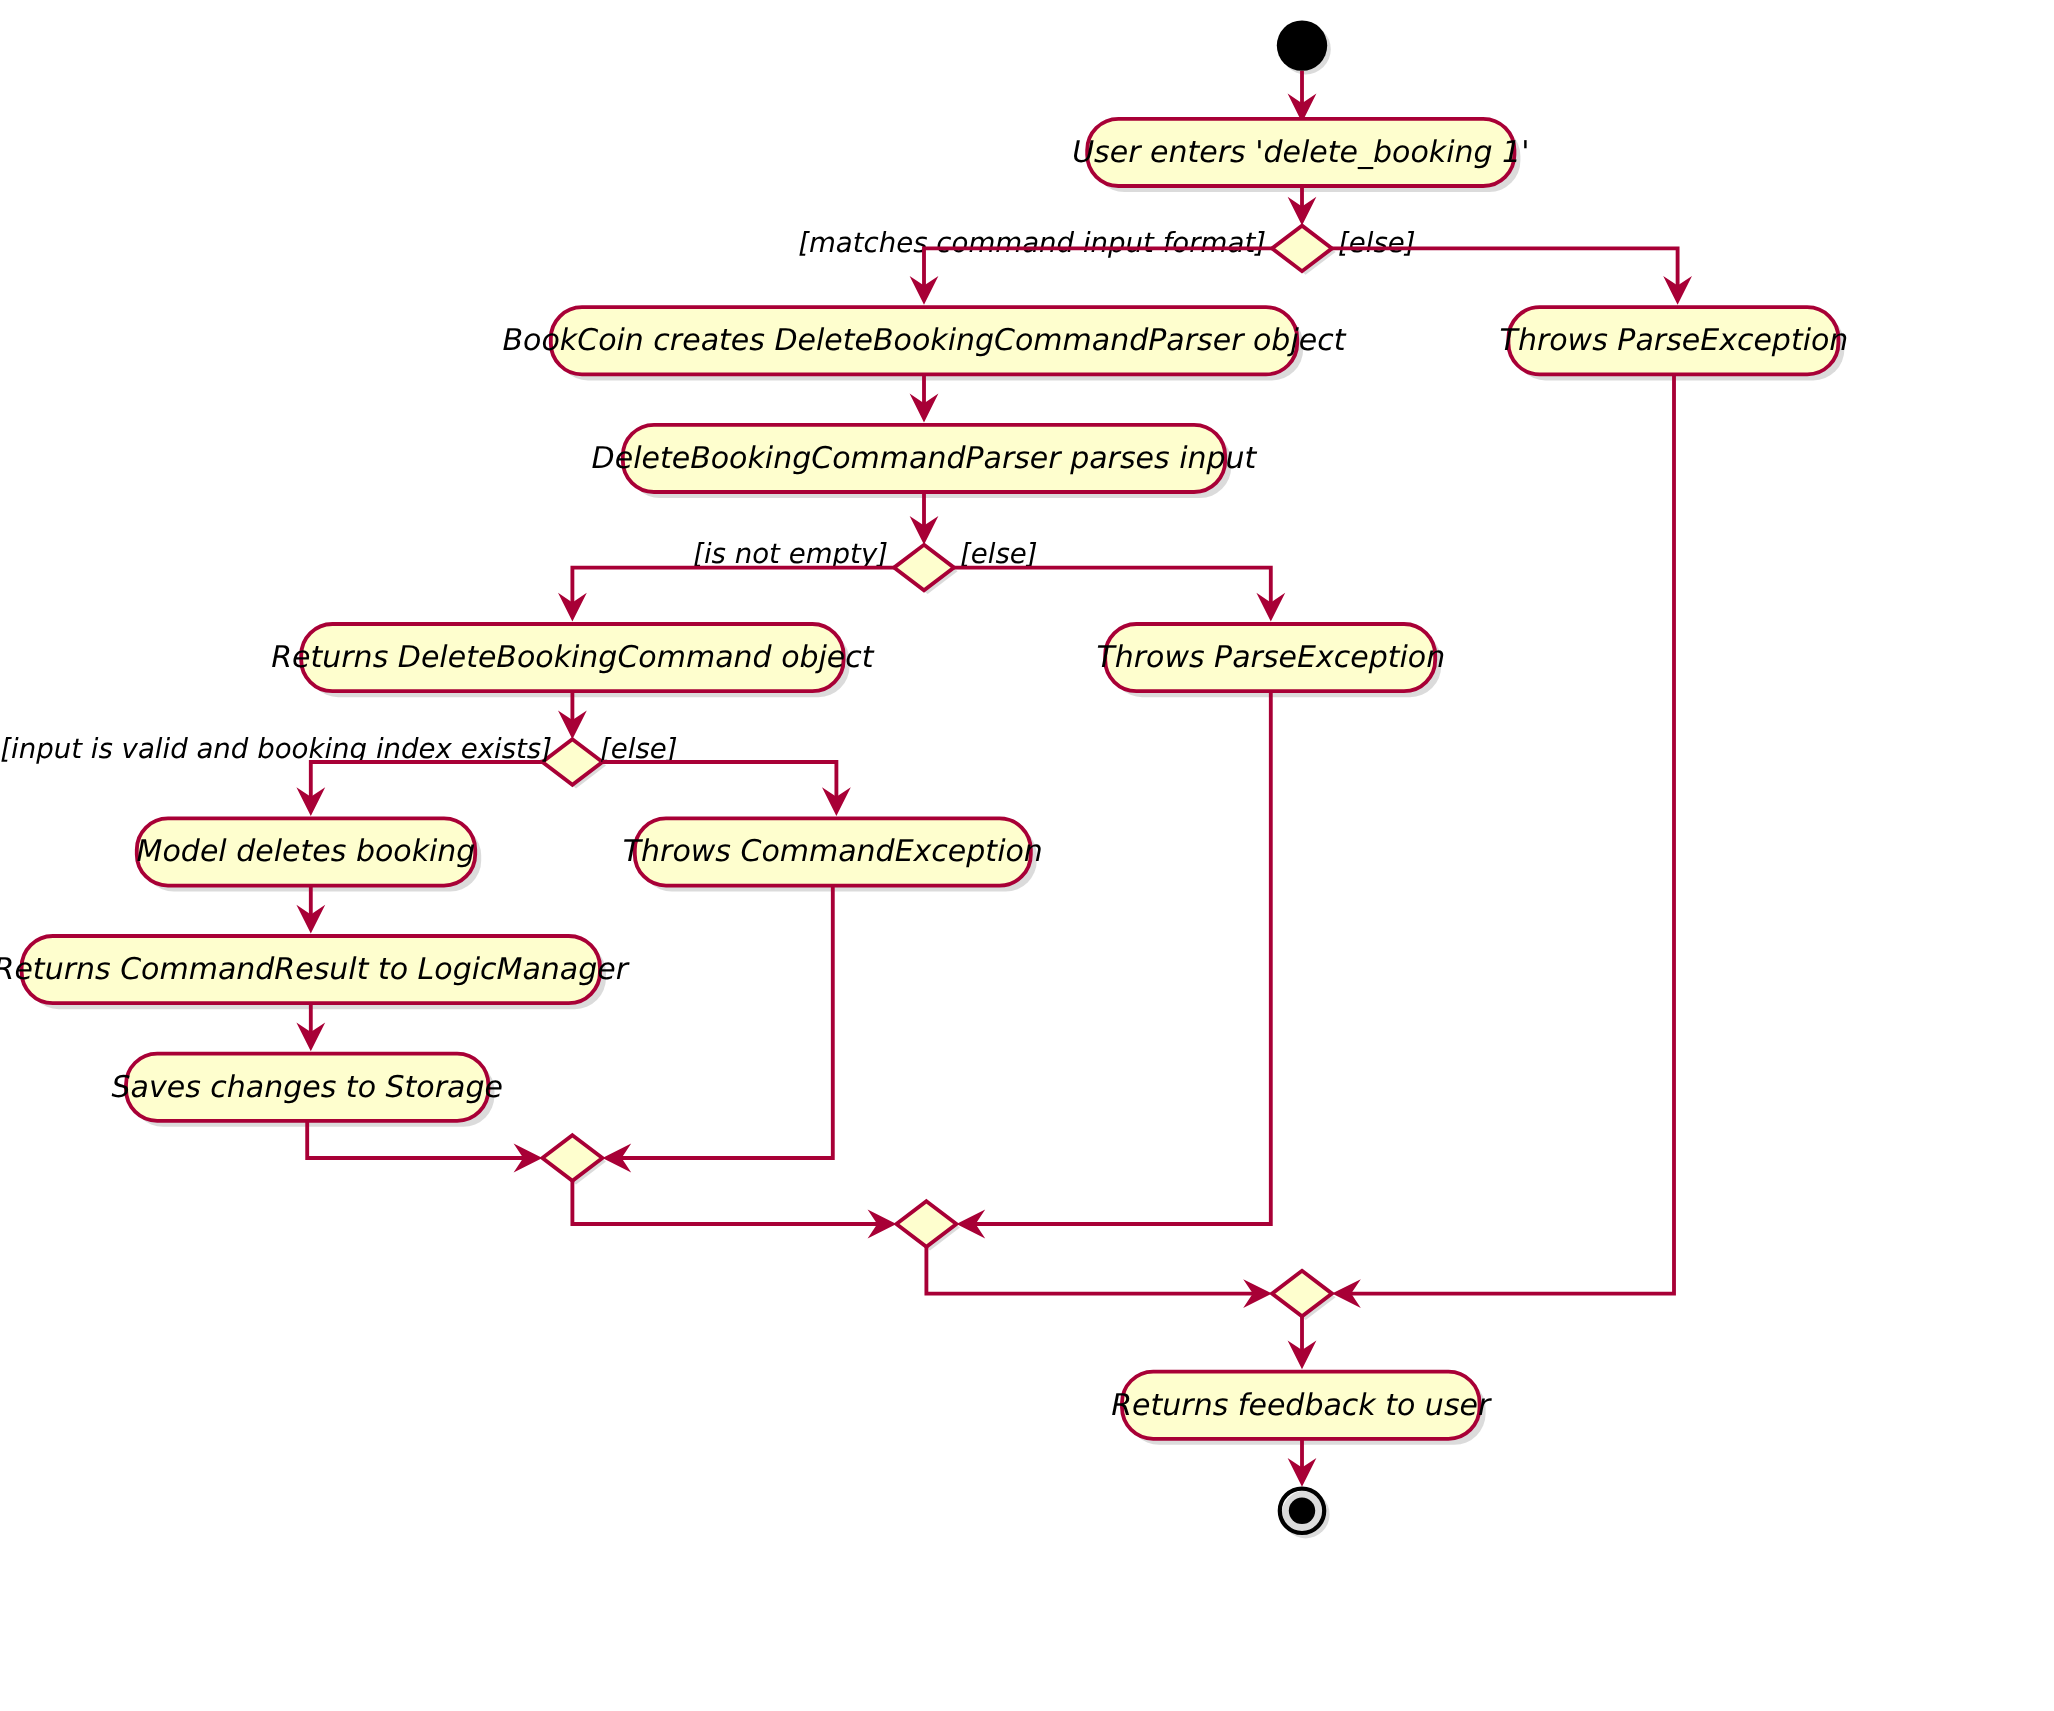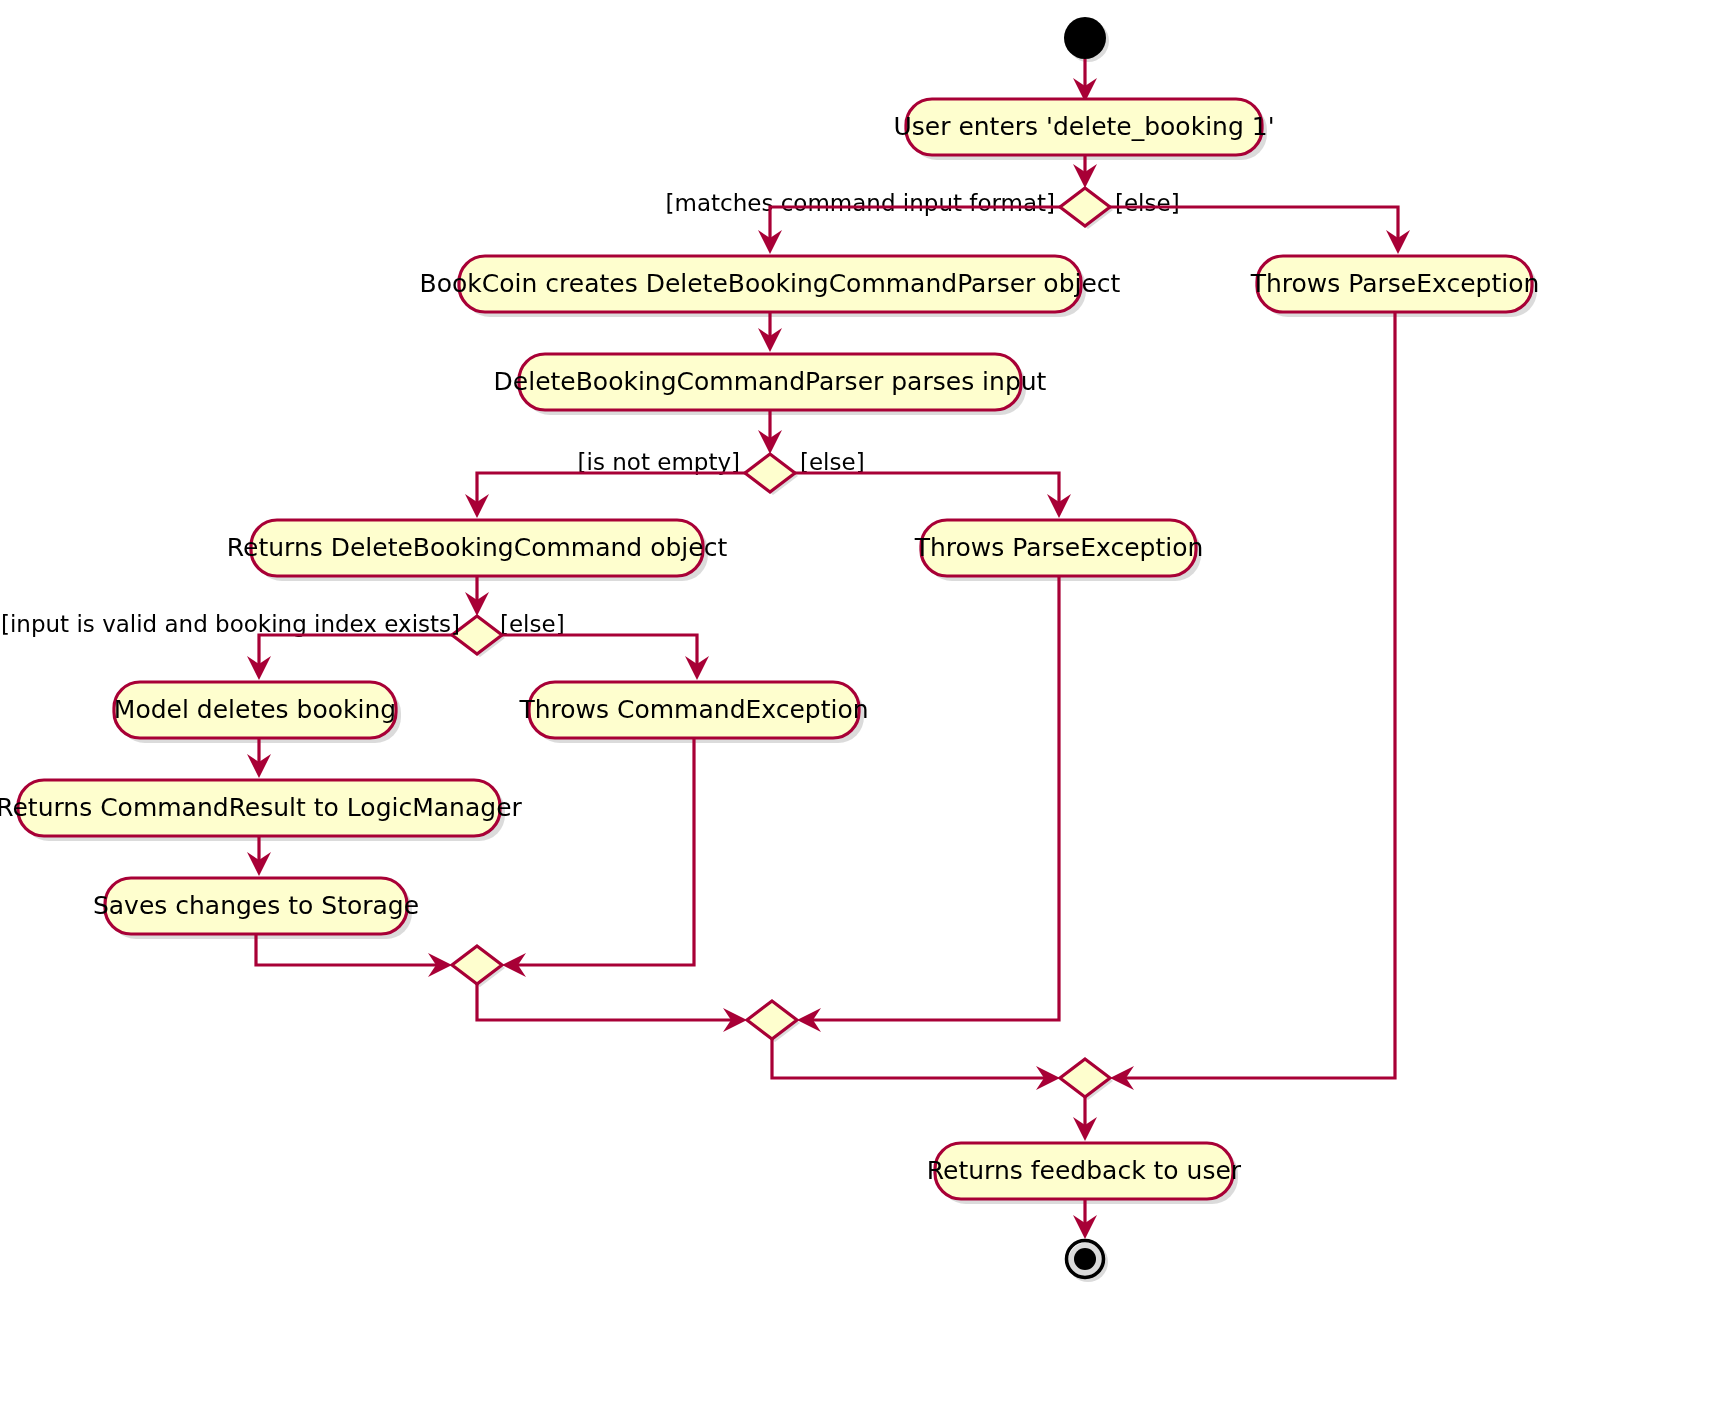--- a/index.html
+++ b/index.html
@@ -6,20 +6,21 @@
     margin: 0;
     padding: 0;
     background: #FFFFFF;
   }
   #diagram-root {
     position: relative;
     width: 1712px;
     height: 1426px;
     background: #FFFFFF;
     font-family: "DejaVu Sans", sans-serif;
+    font-style: italic;
   }
   svg#uml-canvas {
     position: absolute;
     top: 0;
     left: 0;
     width: 1712px;
     height: 1426px;
     display: block;
   }
   .node-text {

